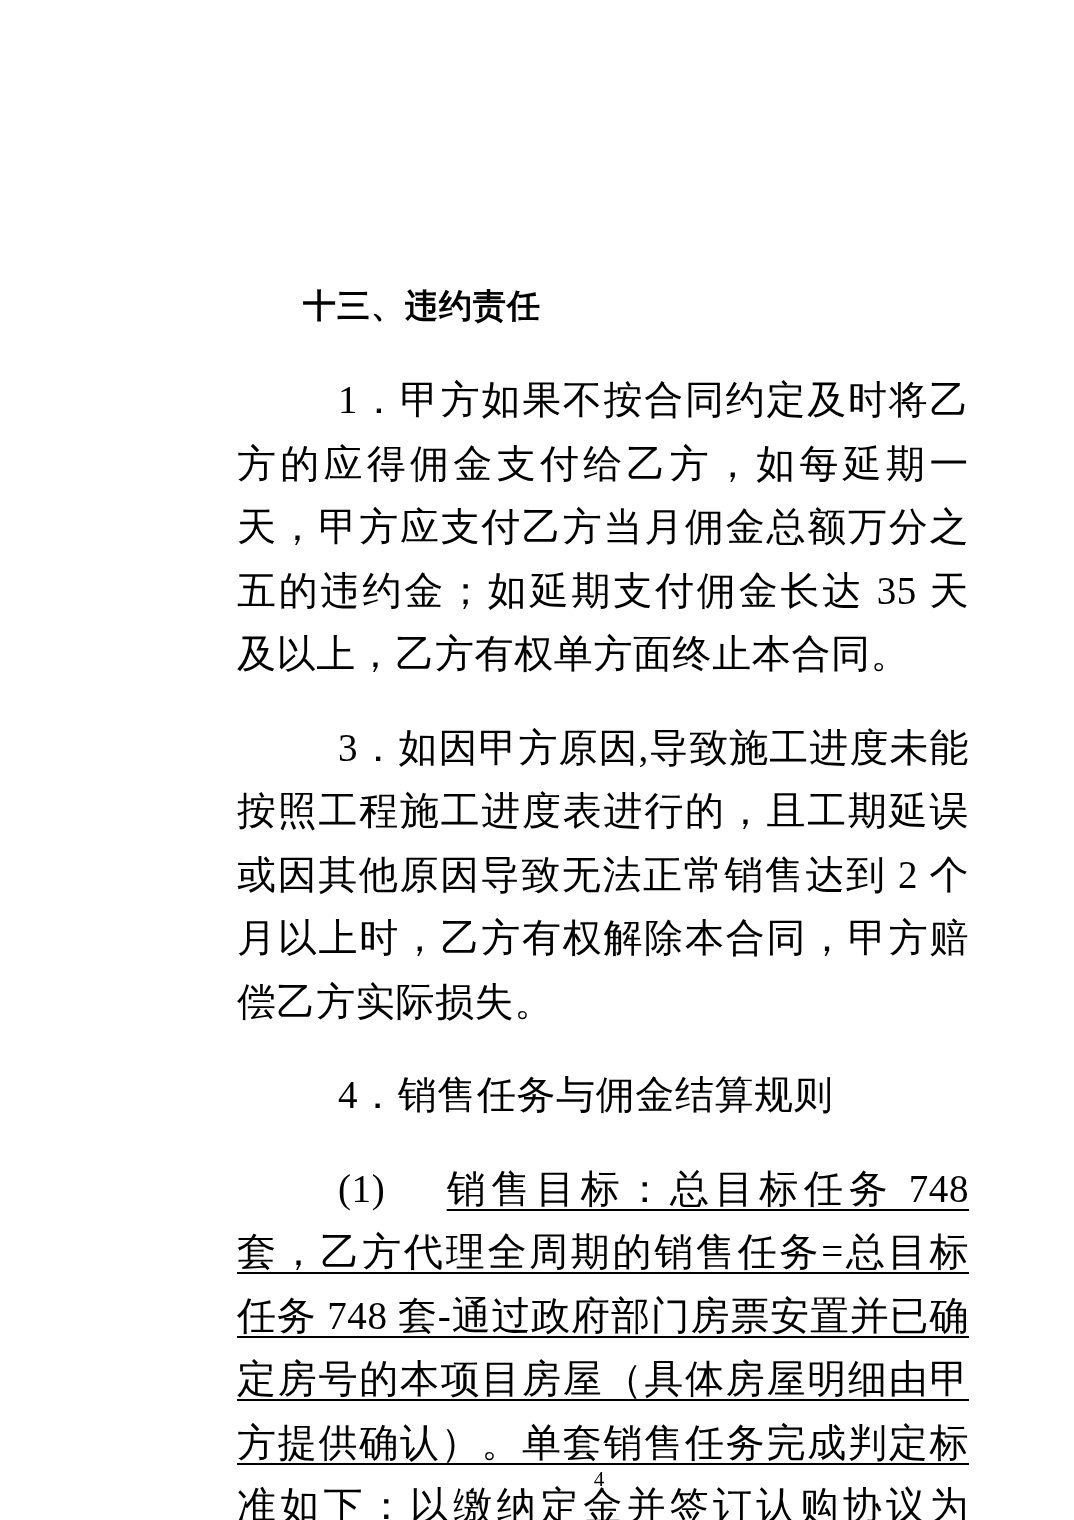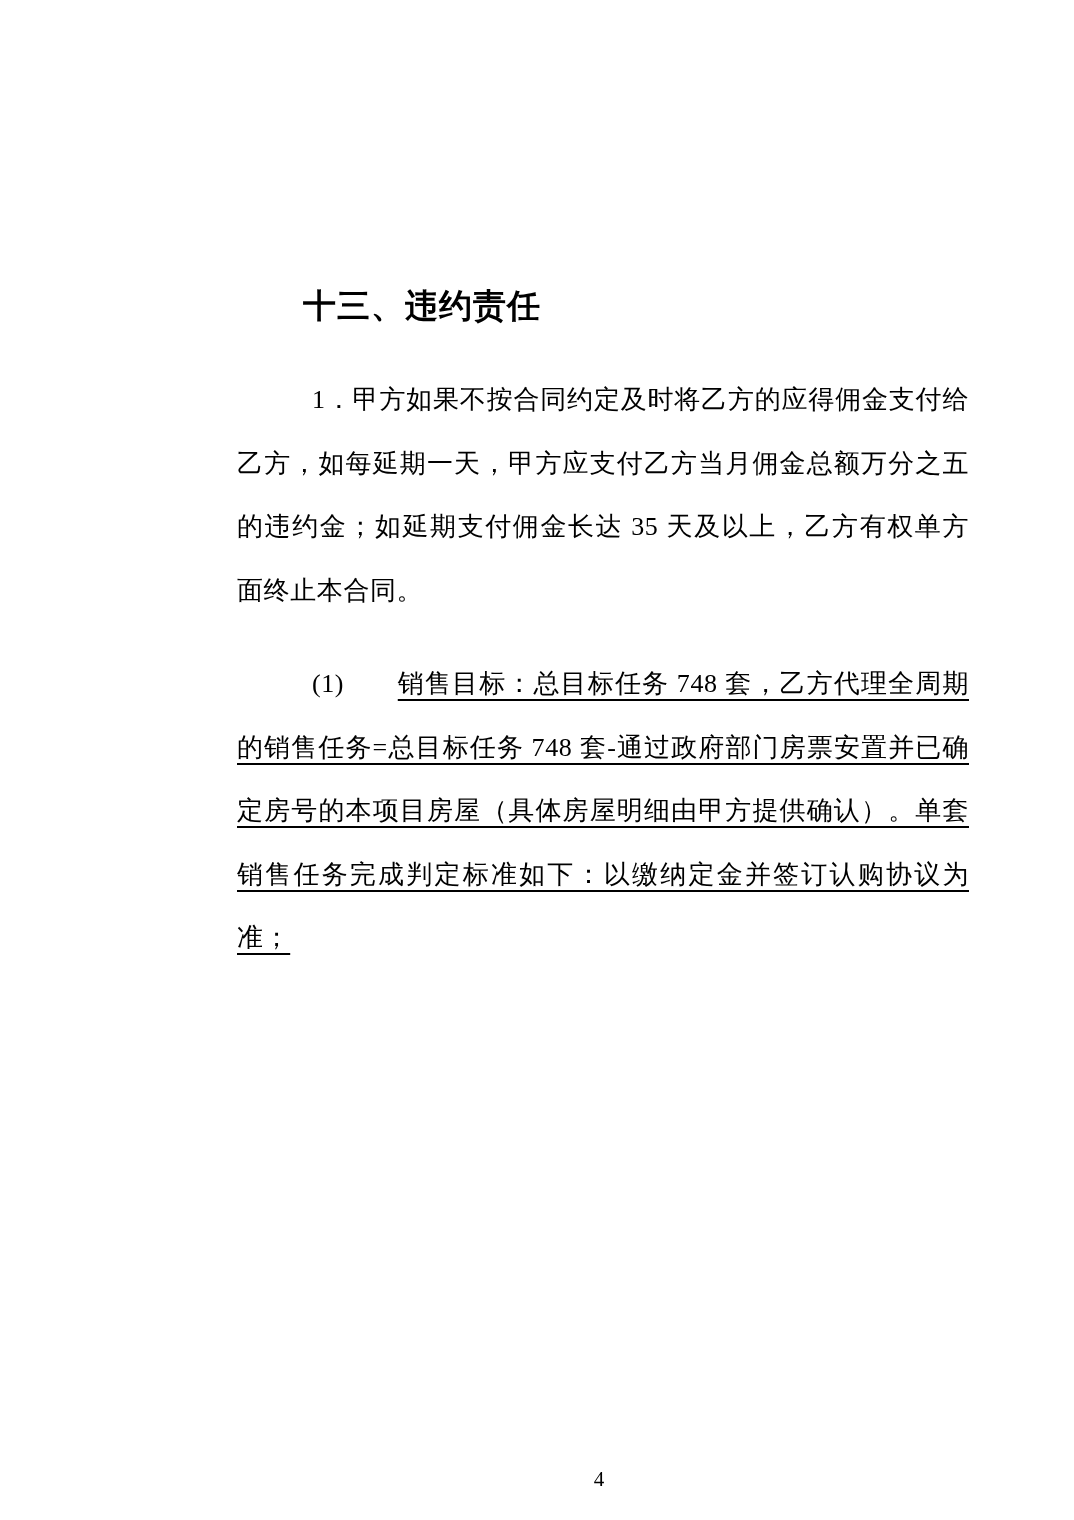--- a/index.html
+++ b/index.html
@@ -23,21 +23,21 @@
     width: 792px;
   }
   .heading {
     font-size: 33px;
     font-weight: bold;
     line-height: 63px;
     text-indent: 2em;
     letter-spacing: 1px;
   }
   .para {
-    font-size: 26px;
+    font-size: 39px;
     line-height: 63.5px;
     text-align: justify;
     text-indent: 2em;
     letter-spacing: 0.6px;
     word-break: break-all;
   }
   .para span.u {
     text-decoration: underline;
     text-decoration-thickness: 2px;
     text-underline-offset: 7px;
@@ -53,16 +53,18 @@
   }
 </style>
 </head>
 <body>
 
 <div class="page">
   <div class="content">
     <p class="heading">十三、违约责任</p>
 
   <p class="para"><span class="">1．甲方如果不按合同约定及时将乙方的应得佣金支付给乙方，如每延期一天，甲方应支付乙方当月佣金总额万分之五的违约金；如延期支付佣金长达 35 天及以上，乙方有权单方面终止本合同。</span></p>
+      <p class="para"><span class="">3．如因甲方原因,导致施工进度未能按照工程施工进度表进行的，且工期延误或因其他原因导致无法正常销售达到 2 个月以上时，乙方有权解除本合同，甲方赔偿乙方实际损失。</span></p>
+      <p class="para"><span class="">4．销售任务与佣金结算规则</span></p>
       <p class="para"><span class="">(1) </span><span class="u">销售目标：总目标任务 748 套，乙方代理全周期的销售任务=总目标任务 748 套-通过政府部门房票安置并已确定房号的本项目房屋（具体房屋明细由甲方提供确认）。单套销售任务完成判定标准如下：以缴纳定金并签订认购协议为准；</span></p>
     </div>
   <div class="page-number">4</div>
 </div>
 
 </body></html>

